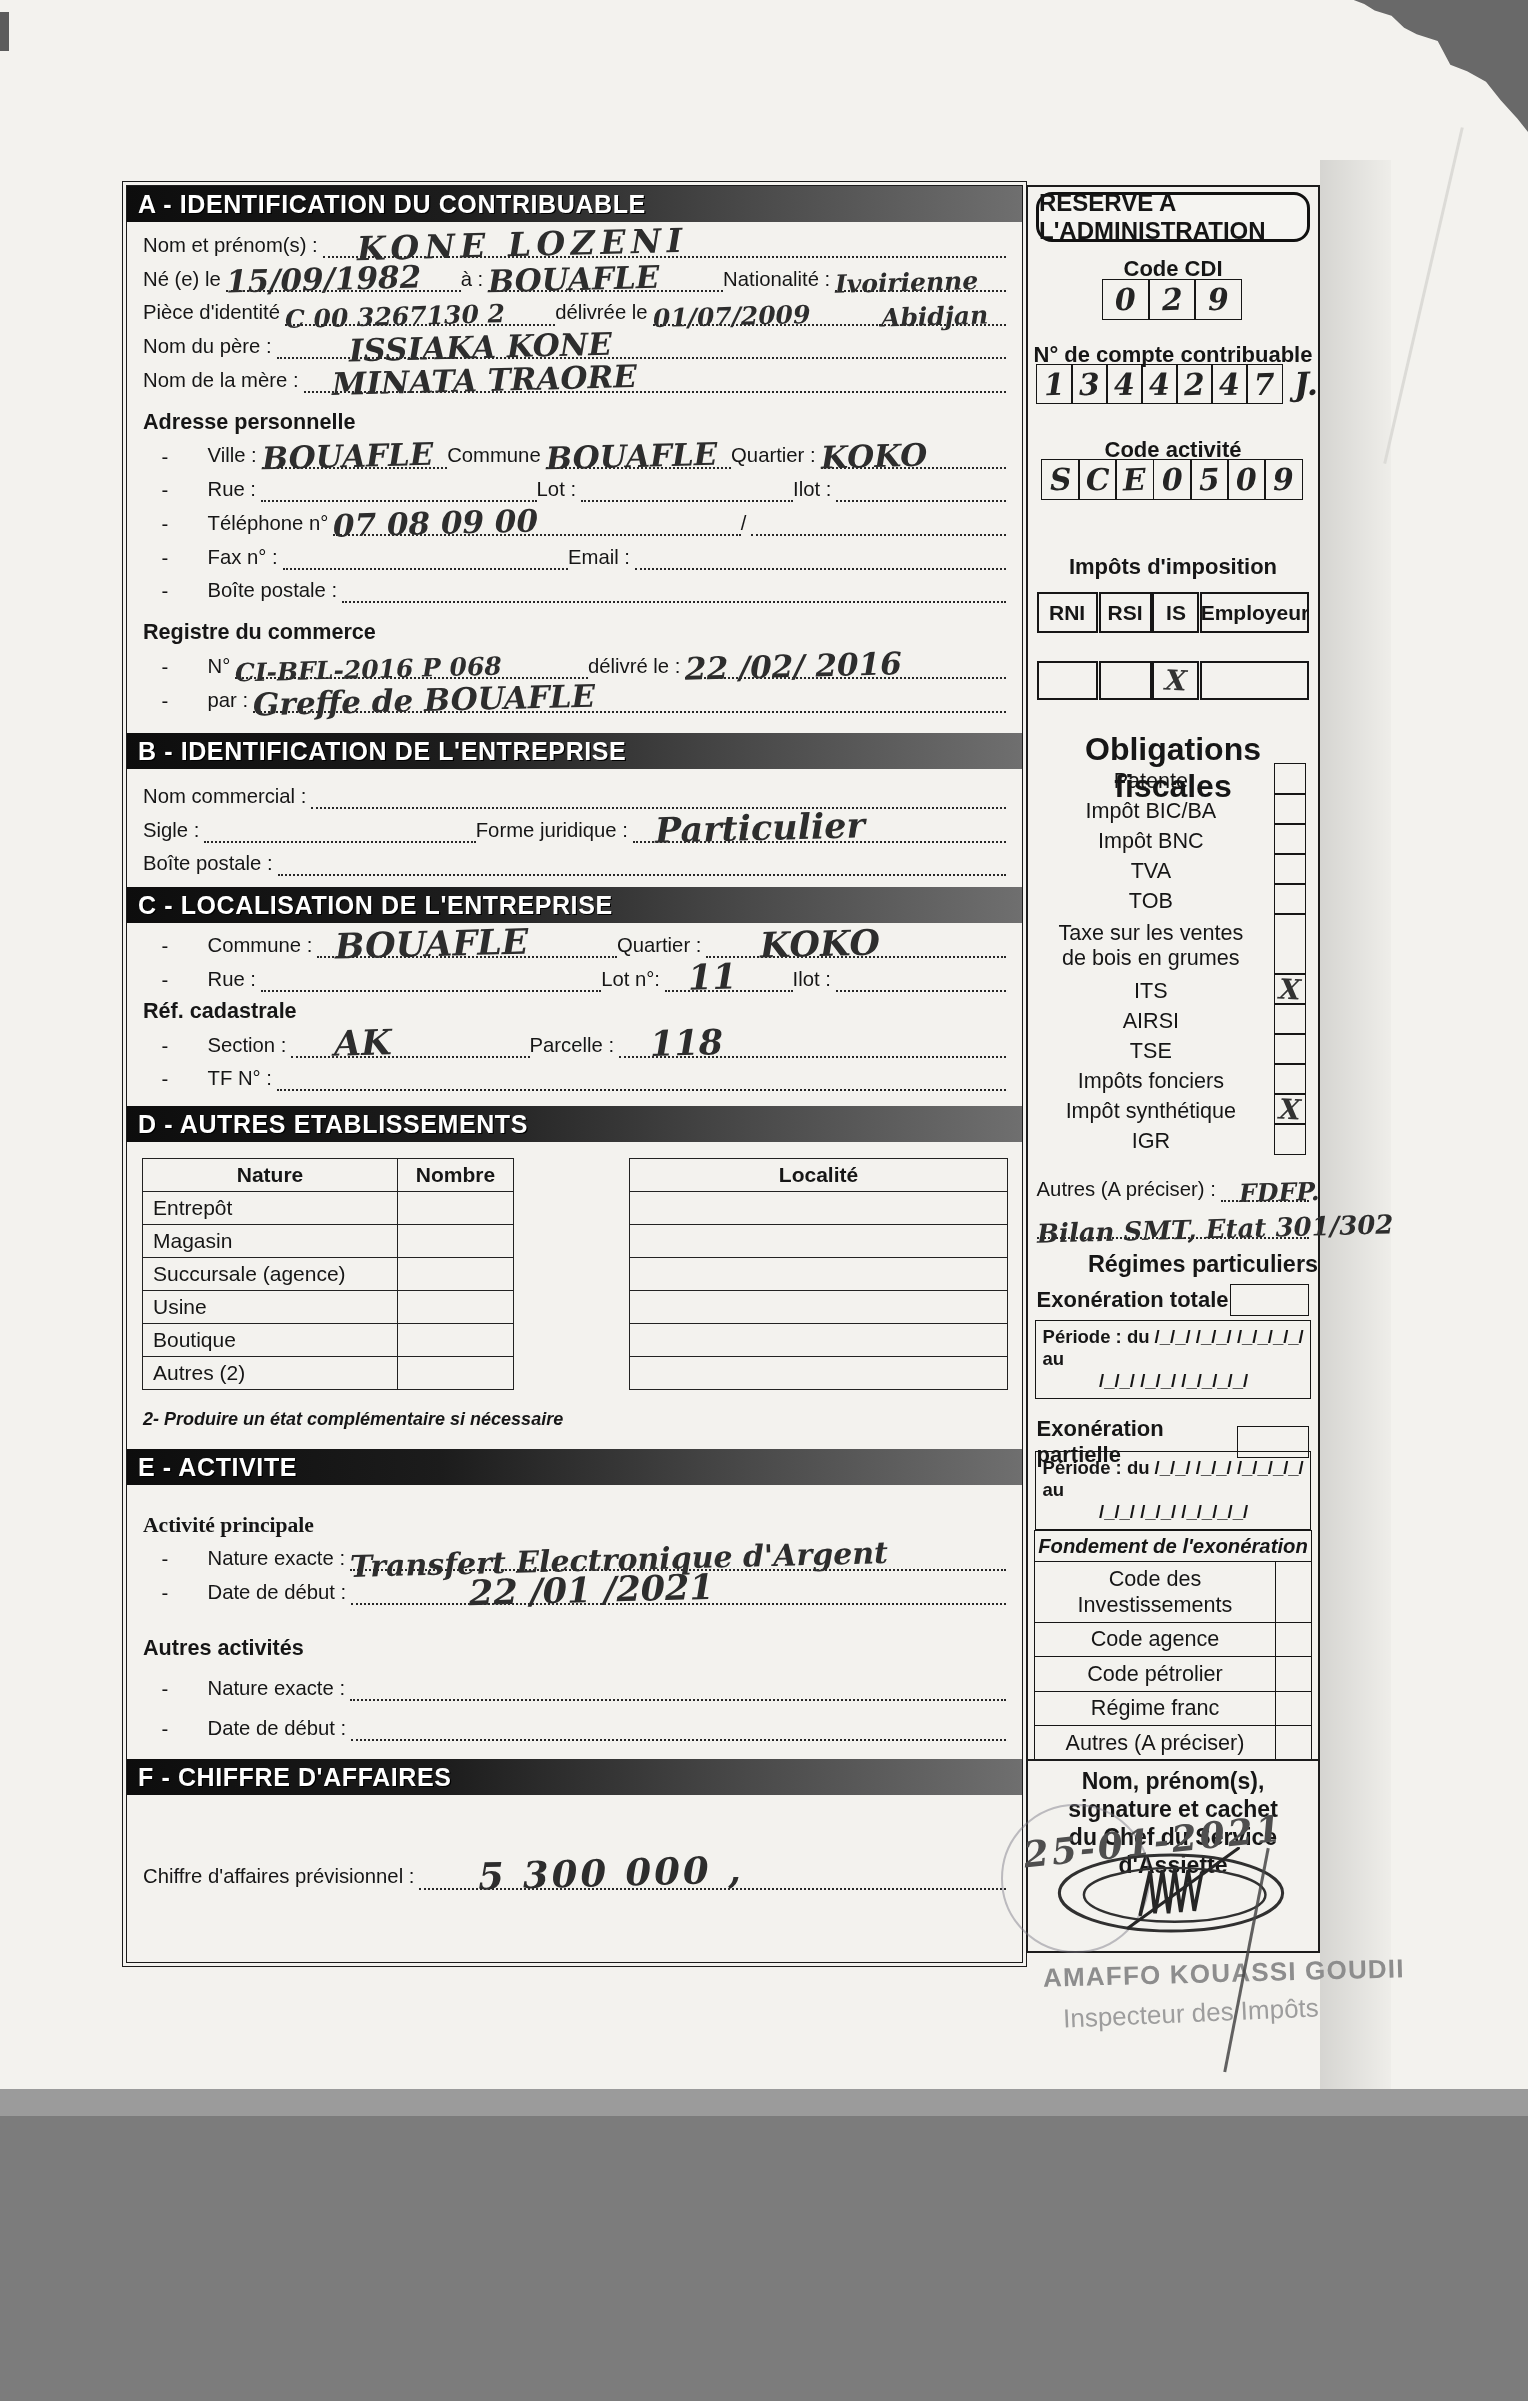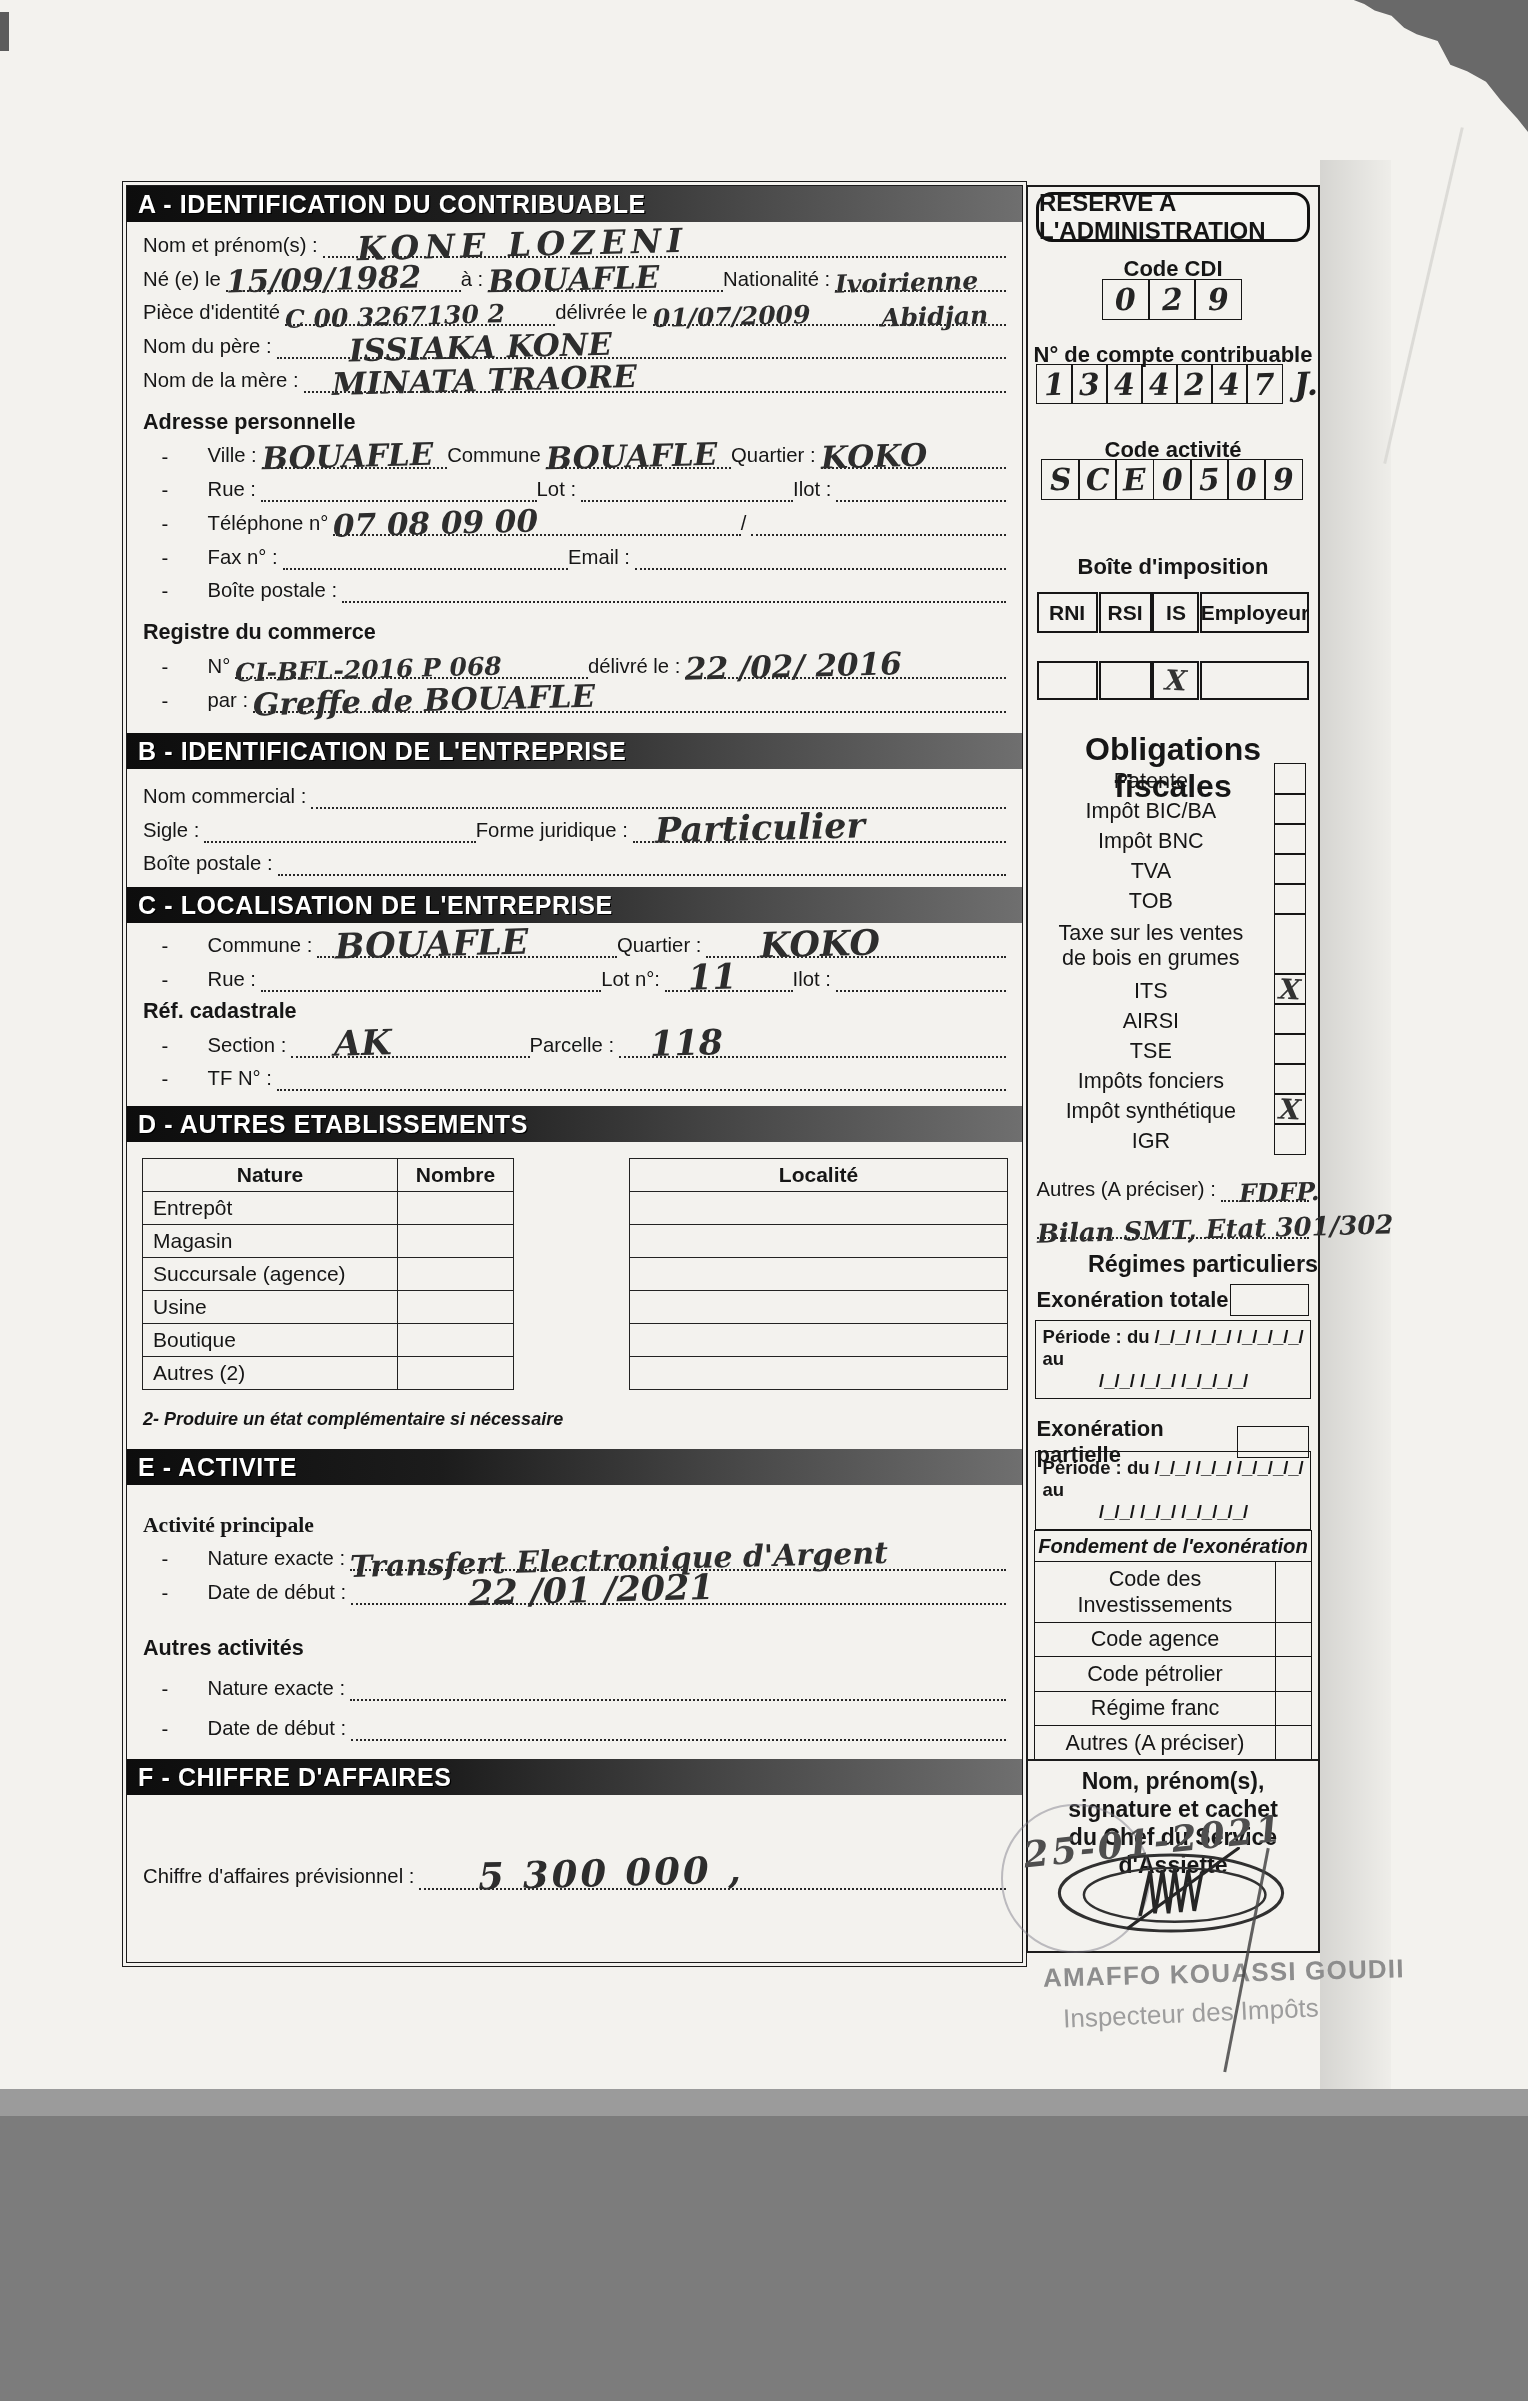--- a/index.html
+++ b/index.html
@@ -466,21 +466,21 @@
           <span class="hwd">5</span>
         </div>
       <div class="cell" style="width:37px;">
           <span class="hwd">0</span>
         </div>
       <div class="cell" style="width:37px;">
           <span class="hwd">9</span>
         </div>
     </div>
 
-    <div class="rabs clabel" style="top:367px;">Boîte d'imposition</div>
+    <div class="rabs clabel" style="top:367px;">Impôts d'imposition</div>
     <div class="rabs regrow" style="top:405px;">
       <div class="regbox w1">
           <span>RNI</span>
         </div>
       <div class="regbox w2">
           <span>RSI</span>
         </div>
       <div class="regbox w3">
           <span>IS</span>
         </div>

